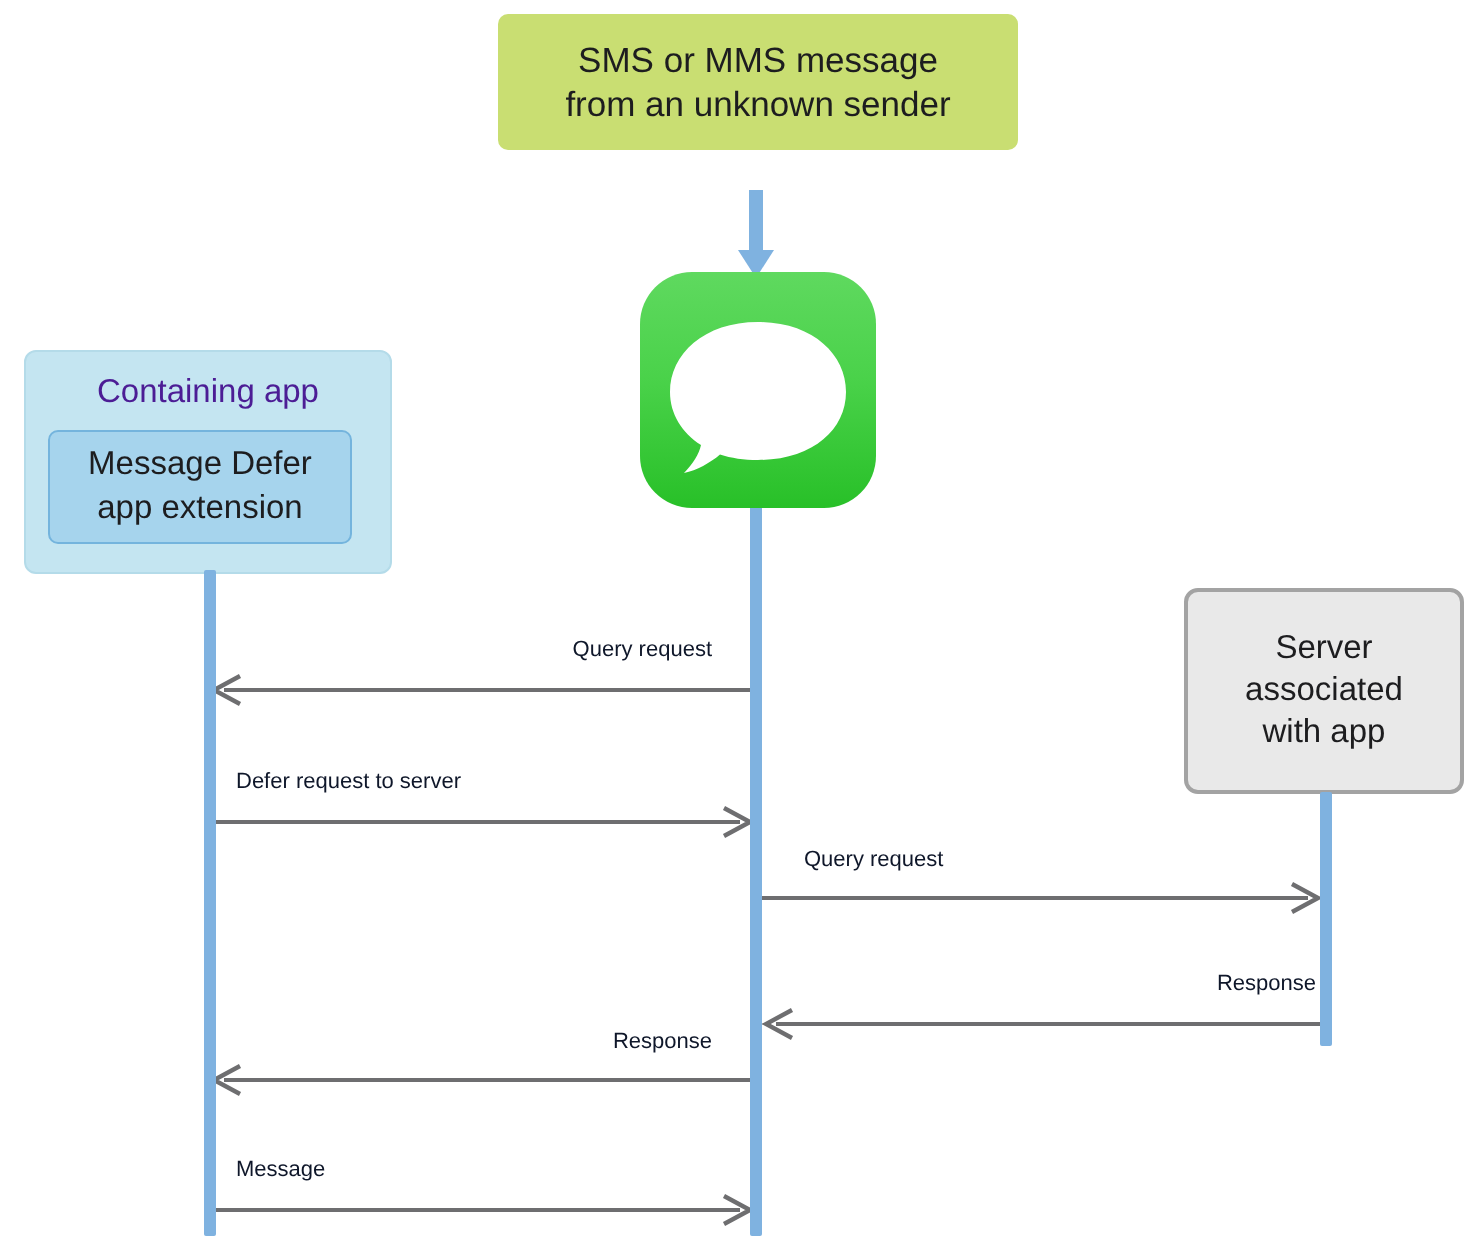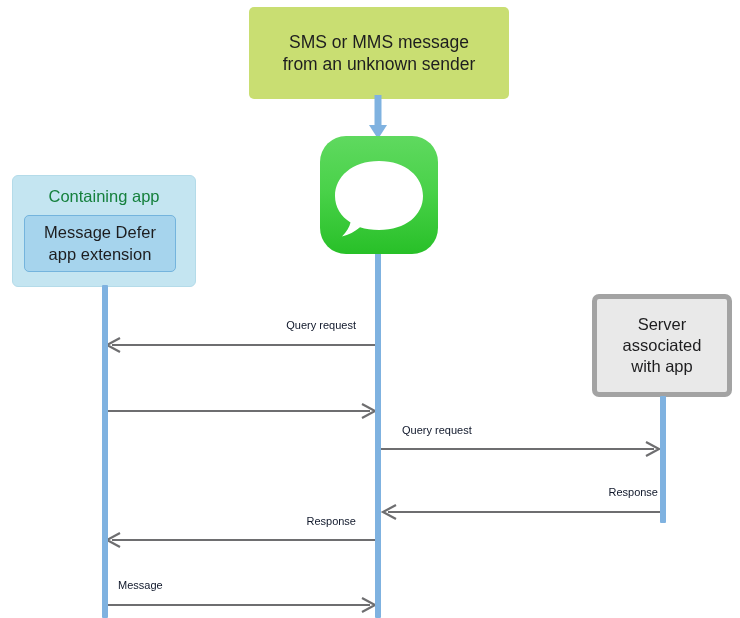--- a/index.html
+++ b/index.html
@@ -28,21 +28,21 @@
     text-align: center;
     line-height: 1.28;
     color: #1d1d1f;
   }
 
   
   .msg-source {
     left: 249px;
     top: 7px;
     width: 260px;
-    height: 92px;
+    height: 68px;
     background: #c9de72;
     border-radius: 5px;
     font-size: 17.5px;
     padding: 3px 10px;
   }
 
   
   .containing-app {
     left: 12px;
     top: 175px;
@@ -54,21 +54,21 @@
     display: block;
     padding: 0;
   }
   .containing-app-title {
     position: absolute;
     left: 0;
     top: 10px;
     width: 100%;
     text-align: center;
     font-size: 16.5px;
-    color: #15803d;
+    color: #4c1d95;
   }
 
   
   .filter-ext {
     left: 24px;
     top: 215px;
     width: 152px;
     height: 57px;
     background: #a6d4ed;
     border: 1px solid #74b4dd;
@@ -78,21 +78,21 @@
   }
   .filter-ext .lbl { display: block; }
 
   
   .server-box {
     left: 592px;
     top: 294px;
     width: 140px;
     height: 103px;
     background: #e9e9e9;
-    border: 5px solid #a3a3a3;
+    border: 2px solid #a3a3a3;
     border-radius: 7px;
     font-size: 16.5px;
   }
 
   
   .messages-icon {
     position: absolute;
     left: 320px;
     top: 136px;
     width: 118px;
@@ -196,20 +196,21 @@
   <div class="lifeline lifeline-right"></div>
 
   <div class="msg-label to-left" style="left:104px; top:319px; width:252px;">Query request</div>
   <div class="msg-arrow" style="left:104px; top:338px; width:274px;">
     <svg viewBox="0 0 274 14" preserveAspectRatio="none" xmlns="http://www.w3.org/2000/svg">
       <line x1="8" y1="7" x2="274" y2="7" stroke="#6e6e70" stroke-width="2"></line>
       <polyline points="16,0 3,7 16,14" fill="none" stroke="#6e6e70" stroke-width="2.2"></polyline>
     </svg>
   </div>
 
+  <div class="msg-label to-right" style="left:118px; top:385px; width:260px;">Defer request to server</div>
   <div class="msg-arrow" style="left:104px; top:404px; width:274px;">
     <svg viewBox="0 0 274 14" preserveAspectRatio="none" xmlns="http://www.w3.org/2000/svg">
       <line x1="0" y1="7" x2="266" y2="7" stroke="#6e6e70" stroke-width="2"></line>
       <polyline points="258,0 271,7 258,14" fill="none" stroke="#6e6e70" stroke-width="2.2"></polyline>
     </svg>
   </div>
 
   <div class="msg-label to-right" style="left:402px; top:424px; width:256px;">Query request</div>
   <div class="msg-arrow" style="left:380px; top:442px; width:282px;">
     <svg viewBox="0 0 282 14" preserveAspectRatio="none" xmlns="http://www.w3.org/2000/svg">

